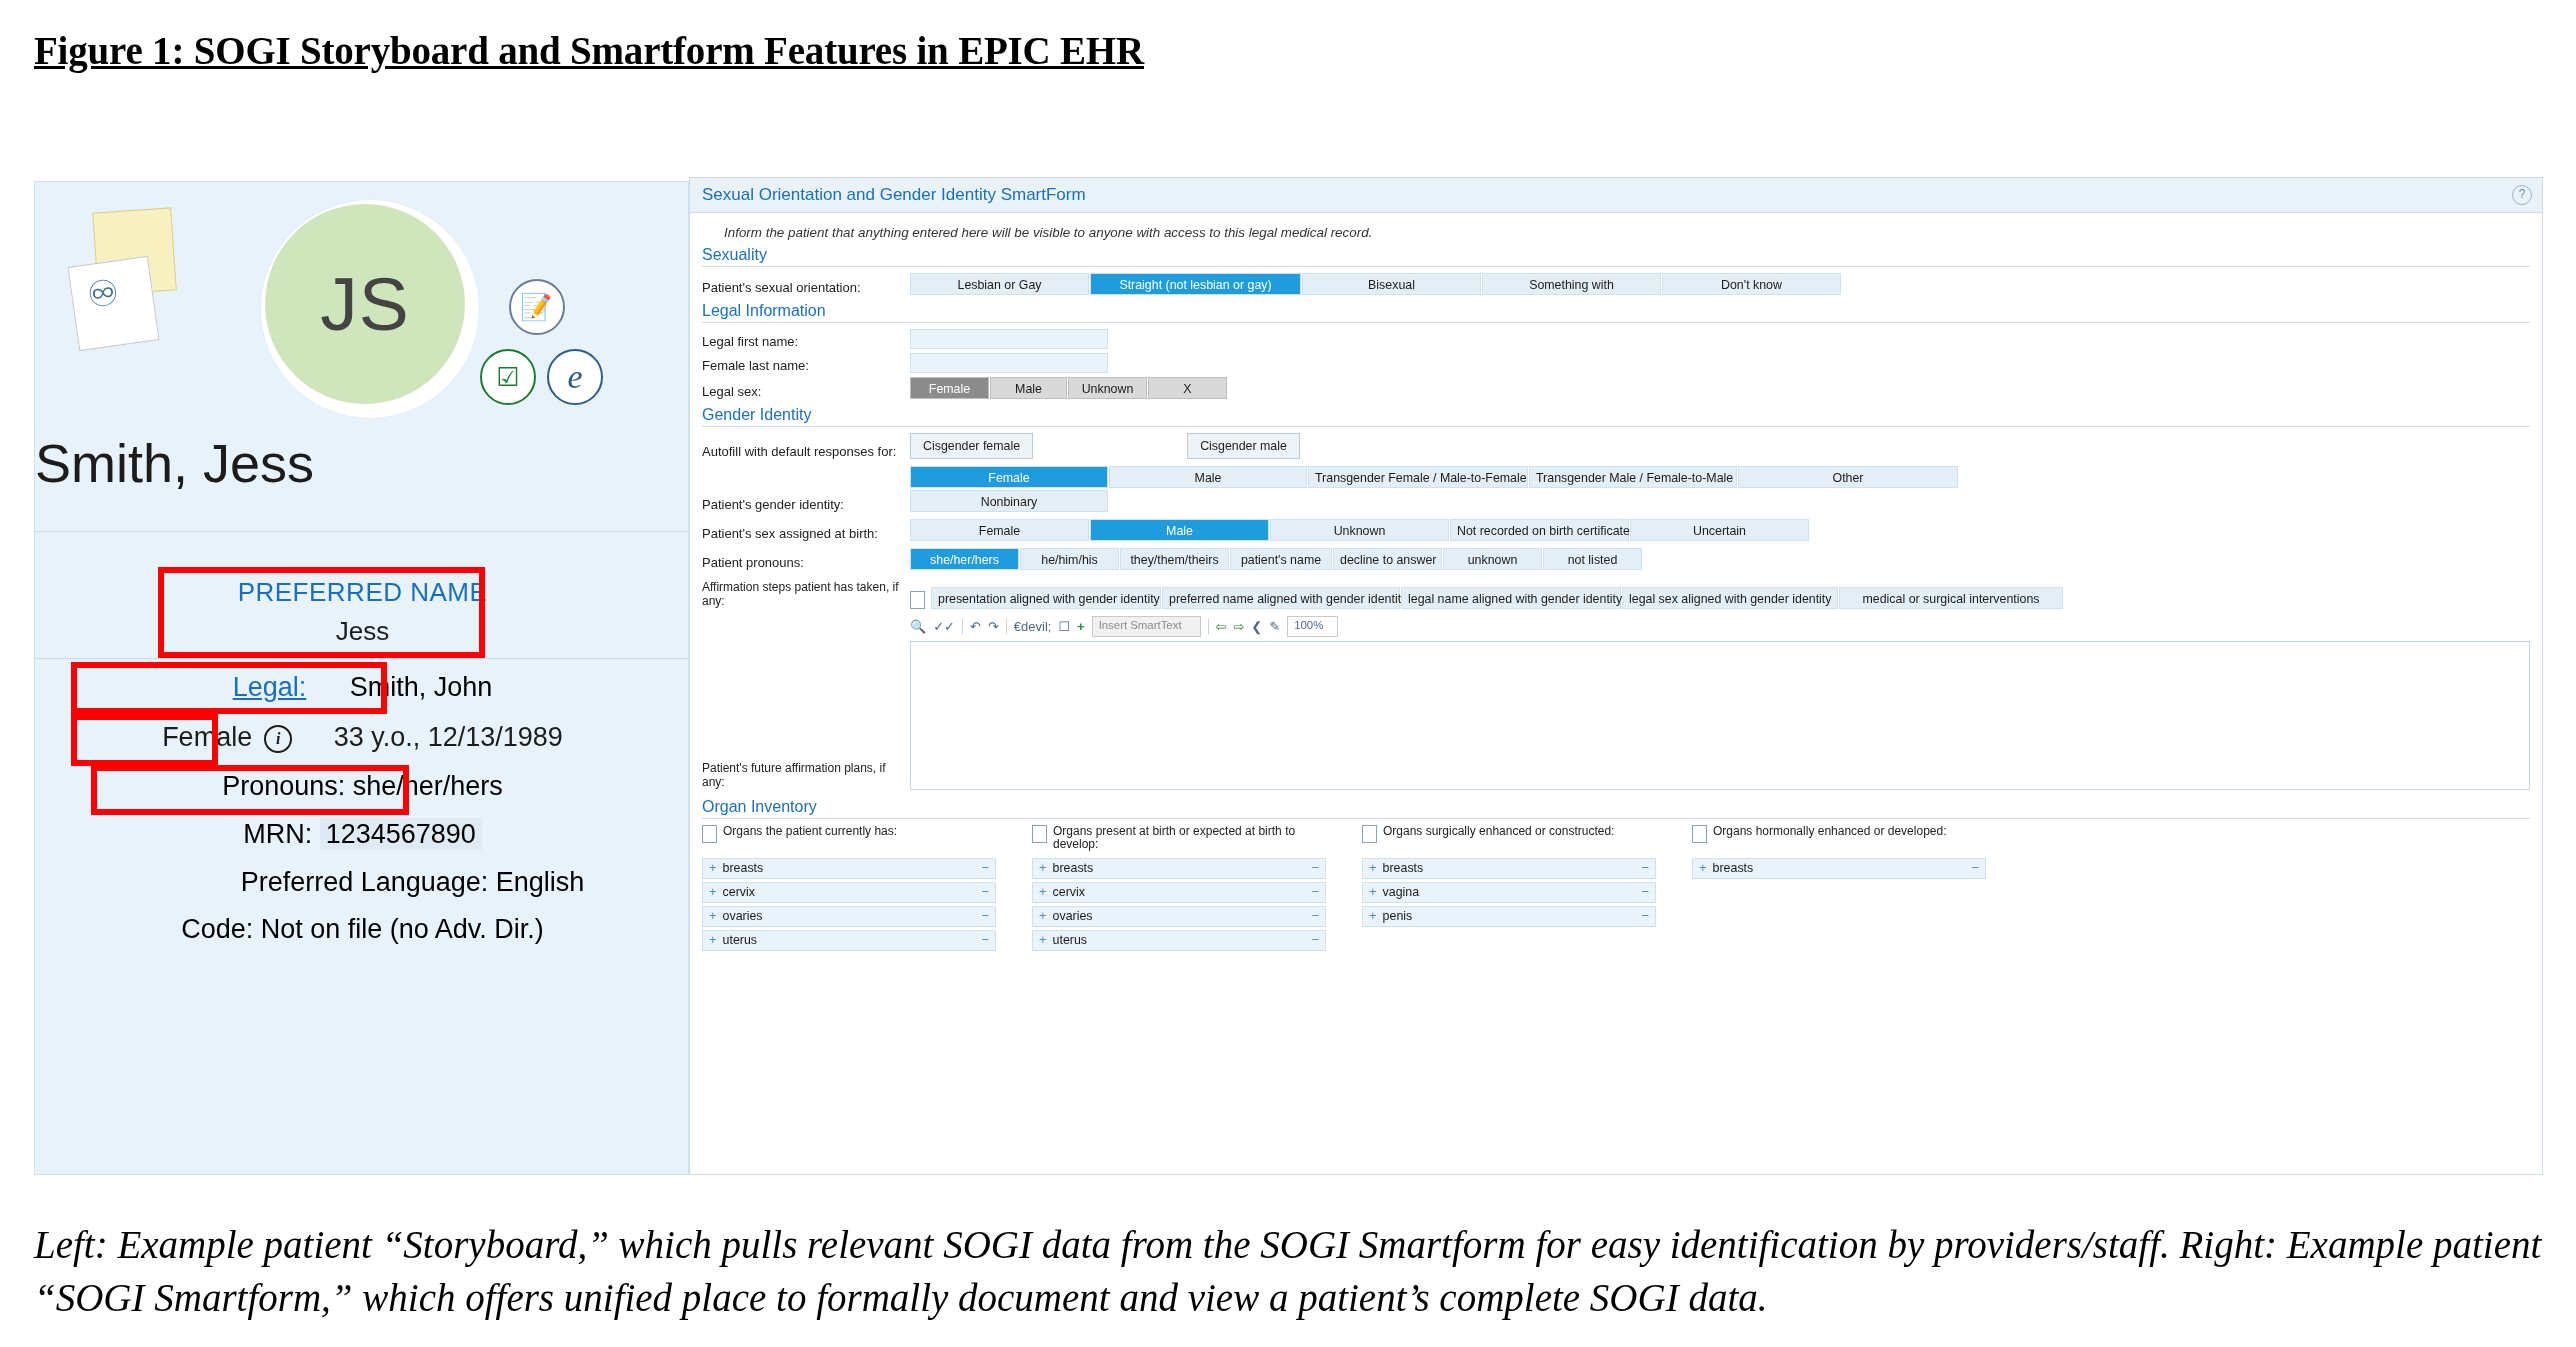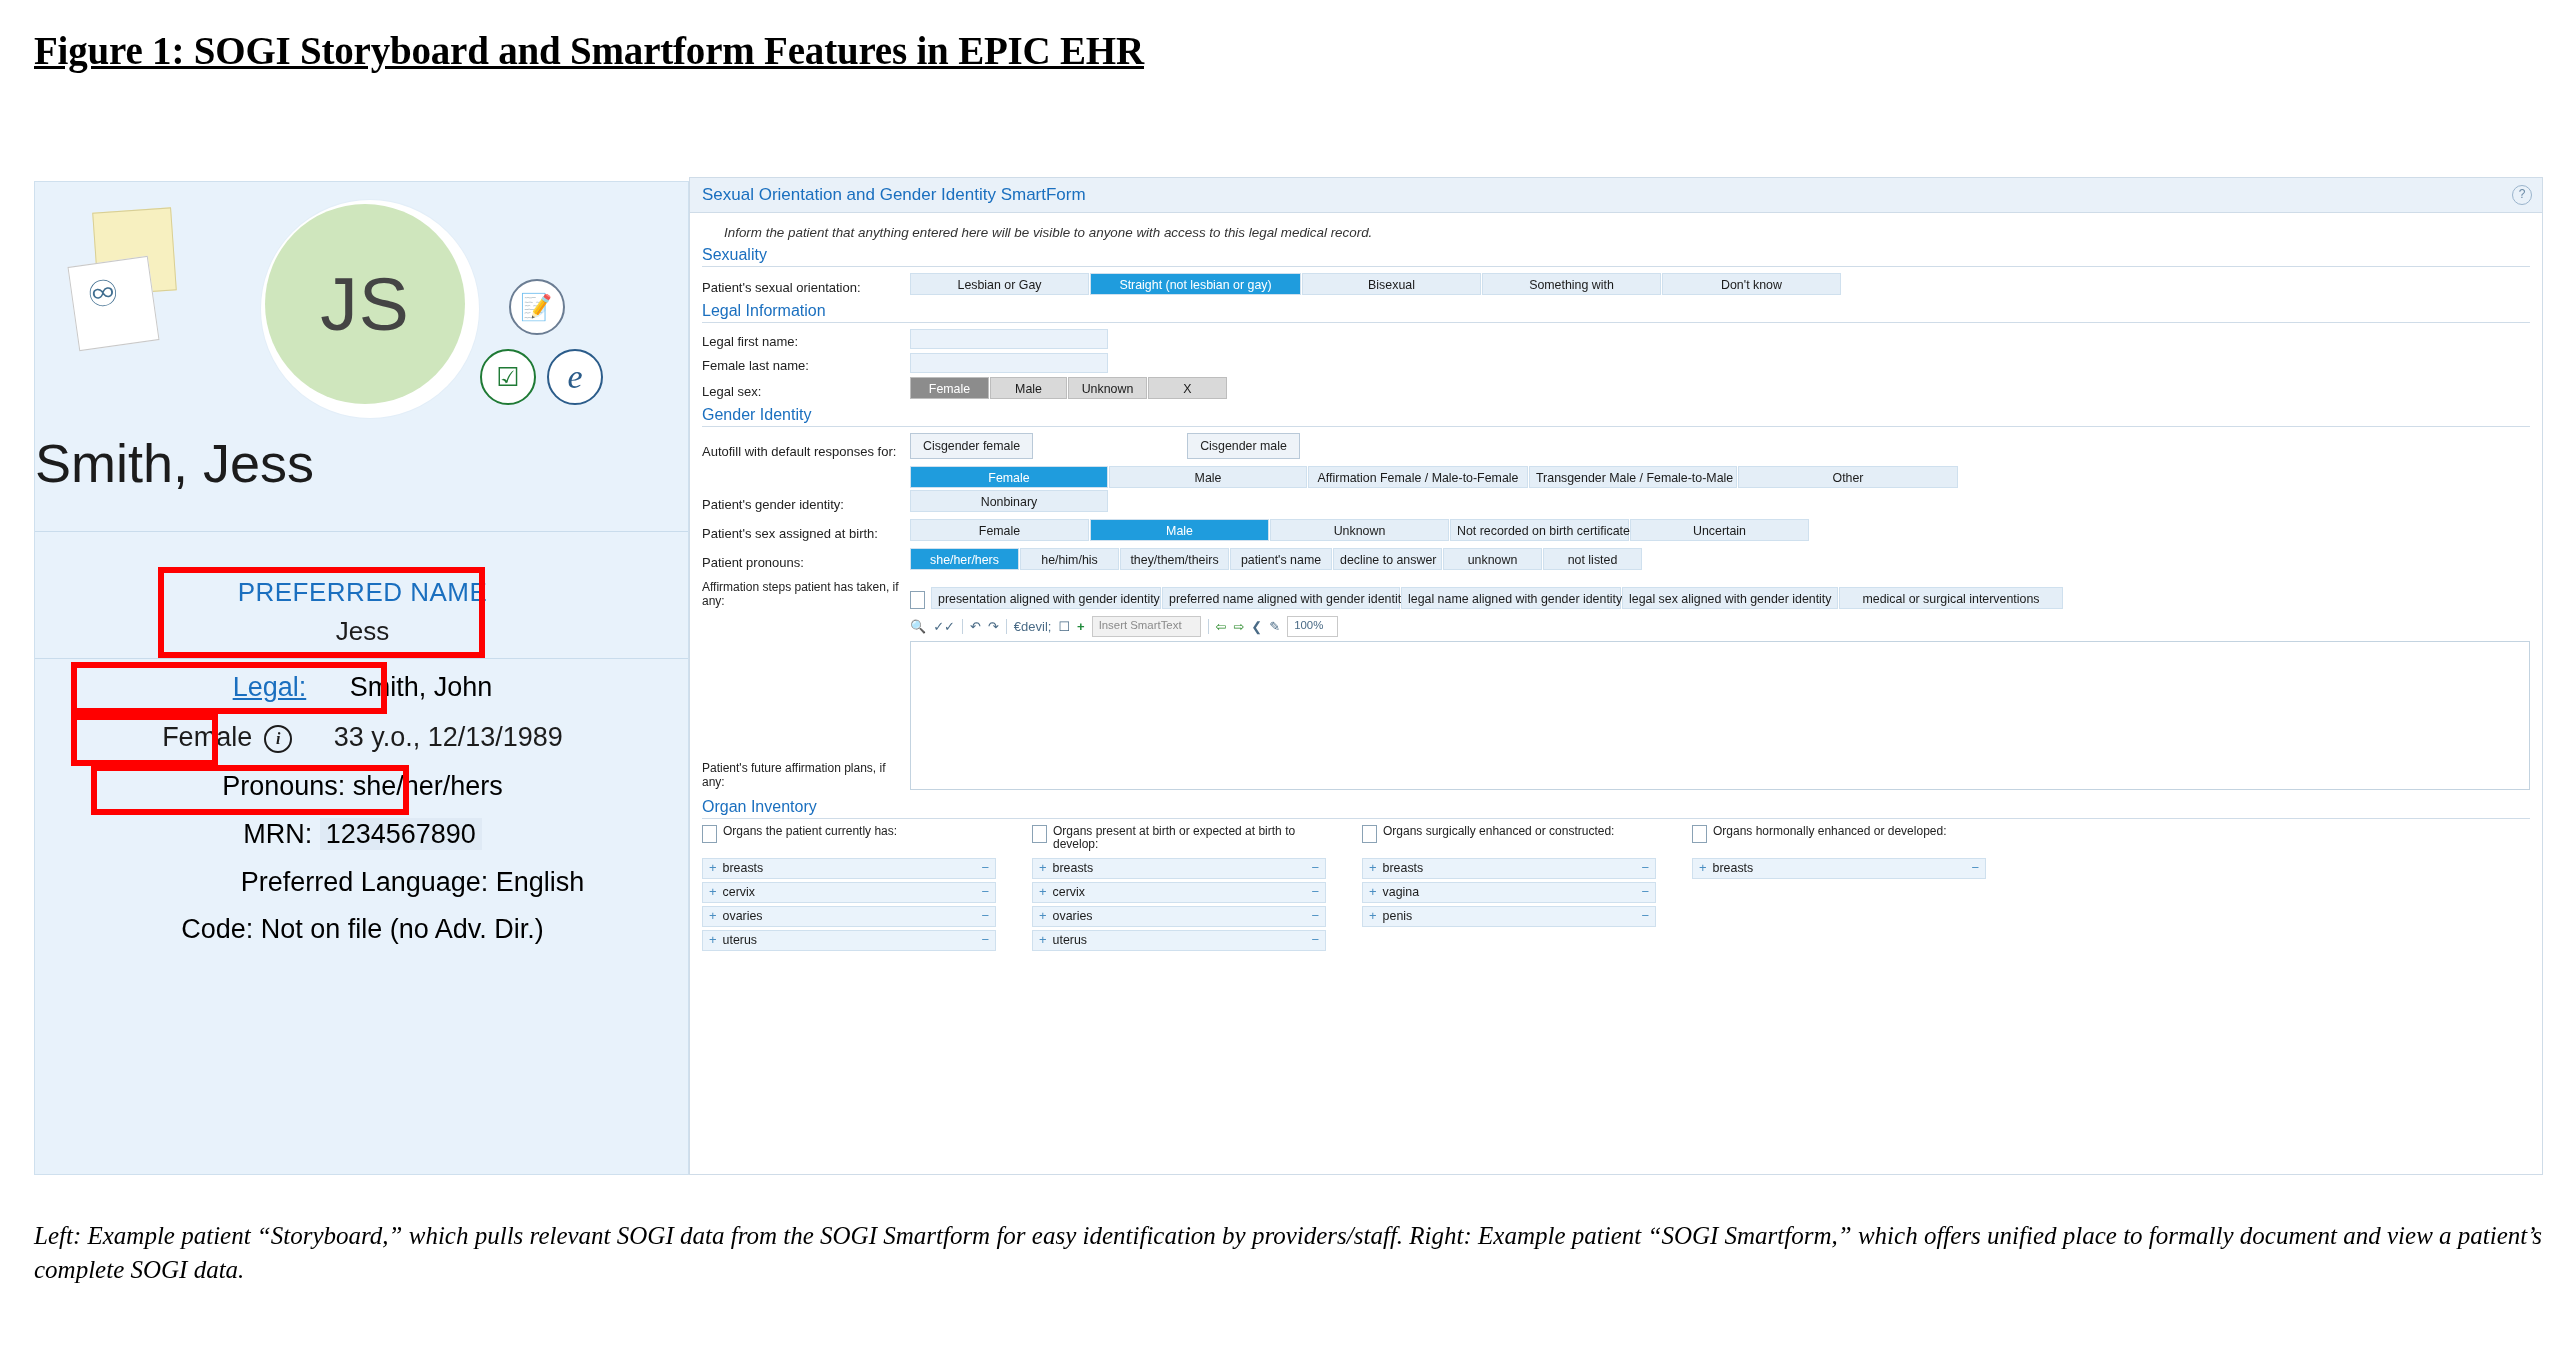--- a/index.html
+++ b/index.html
@@ -384,21 +384,21 @@
   }
   .organ-item .pm { color: #4a8ec2; font-size: 13px; }
 
   .caption {
     position: absolute;
     left: 34px;
     top: 1219px;
     width: 2511px;
     font-family: "Liberation Serif", serif;
     font-style: italic;
-    font-size: 25px;
+    font-size: 39px;
     line-height: 1.35;
     color: #000;
   }
 </style>
 </head>
 <body>
 
 <div class="figure-title">Figure 1: SOGI Storyboard and Smartform Features in EPIC EHR</div>
 
 <div class="storyboard">
@@ -507,21 +507,21 @@
         <div class="autofill-btn">Cisgender female</div>
         <div class="autofill-btn" style="margin-right:0">Cisgender male</div>
       </div>
     </div>
 
     <div class="sf-row">
       <div class="sf-label">Patient's gender identity:</div>
       <div class="sf-opts" style="width:1588px">
         <div class="opt sel" style="width:198px">Female</div>
         <div class="opt" style="width:198px">Male</div>
-        <div class="opt" style="width:220px">Affirmation Female / Male-to-Female</div>
+        <div class="opt" style="width:220px">Transgender Female / Male-to-Female</div>
         <div class="opt" style="width:208px">Transgender Male / Female-to-Male</div>
         <div class="opt" style="width:220px">Other</div>
         <div style="flex-basis:100%;height:1px"></div>
         <div class="opt" style="width:198px;margin-top:1px">Nonbinary</div>
       </div>
     </div>
 
     <div class="sf-row">
       <div class="sf-label">Patient's sex assigned at birth:</div>
       <div class="sf-opts">

